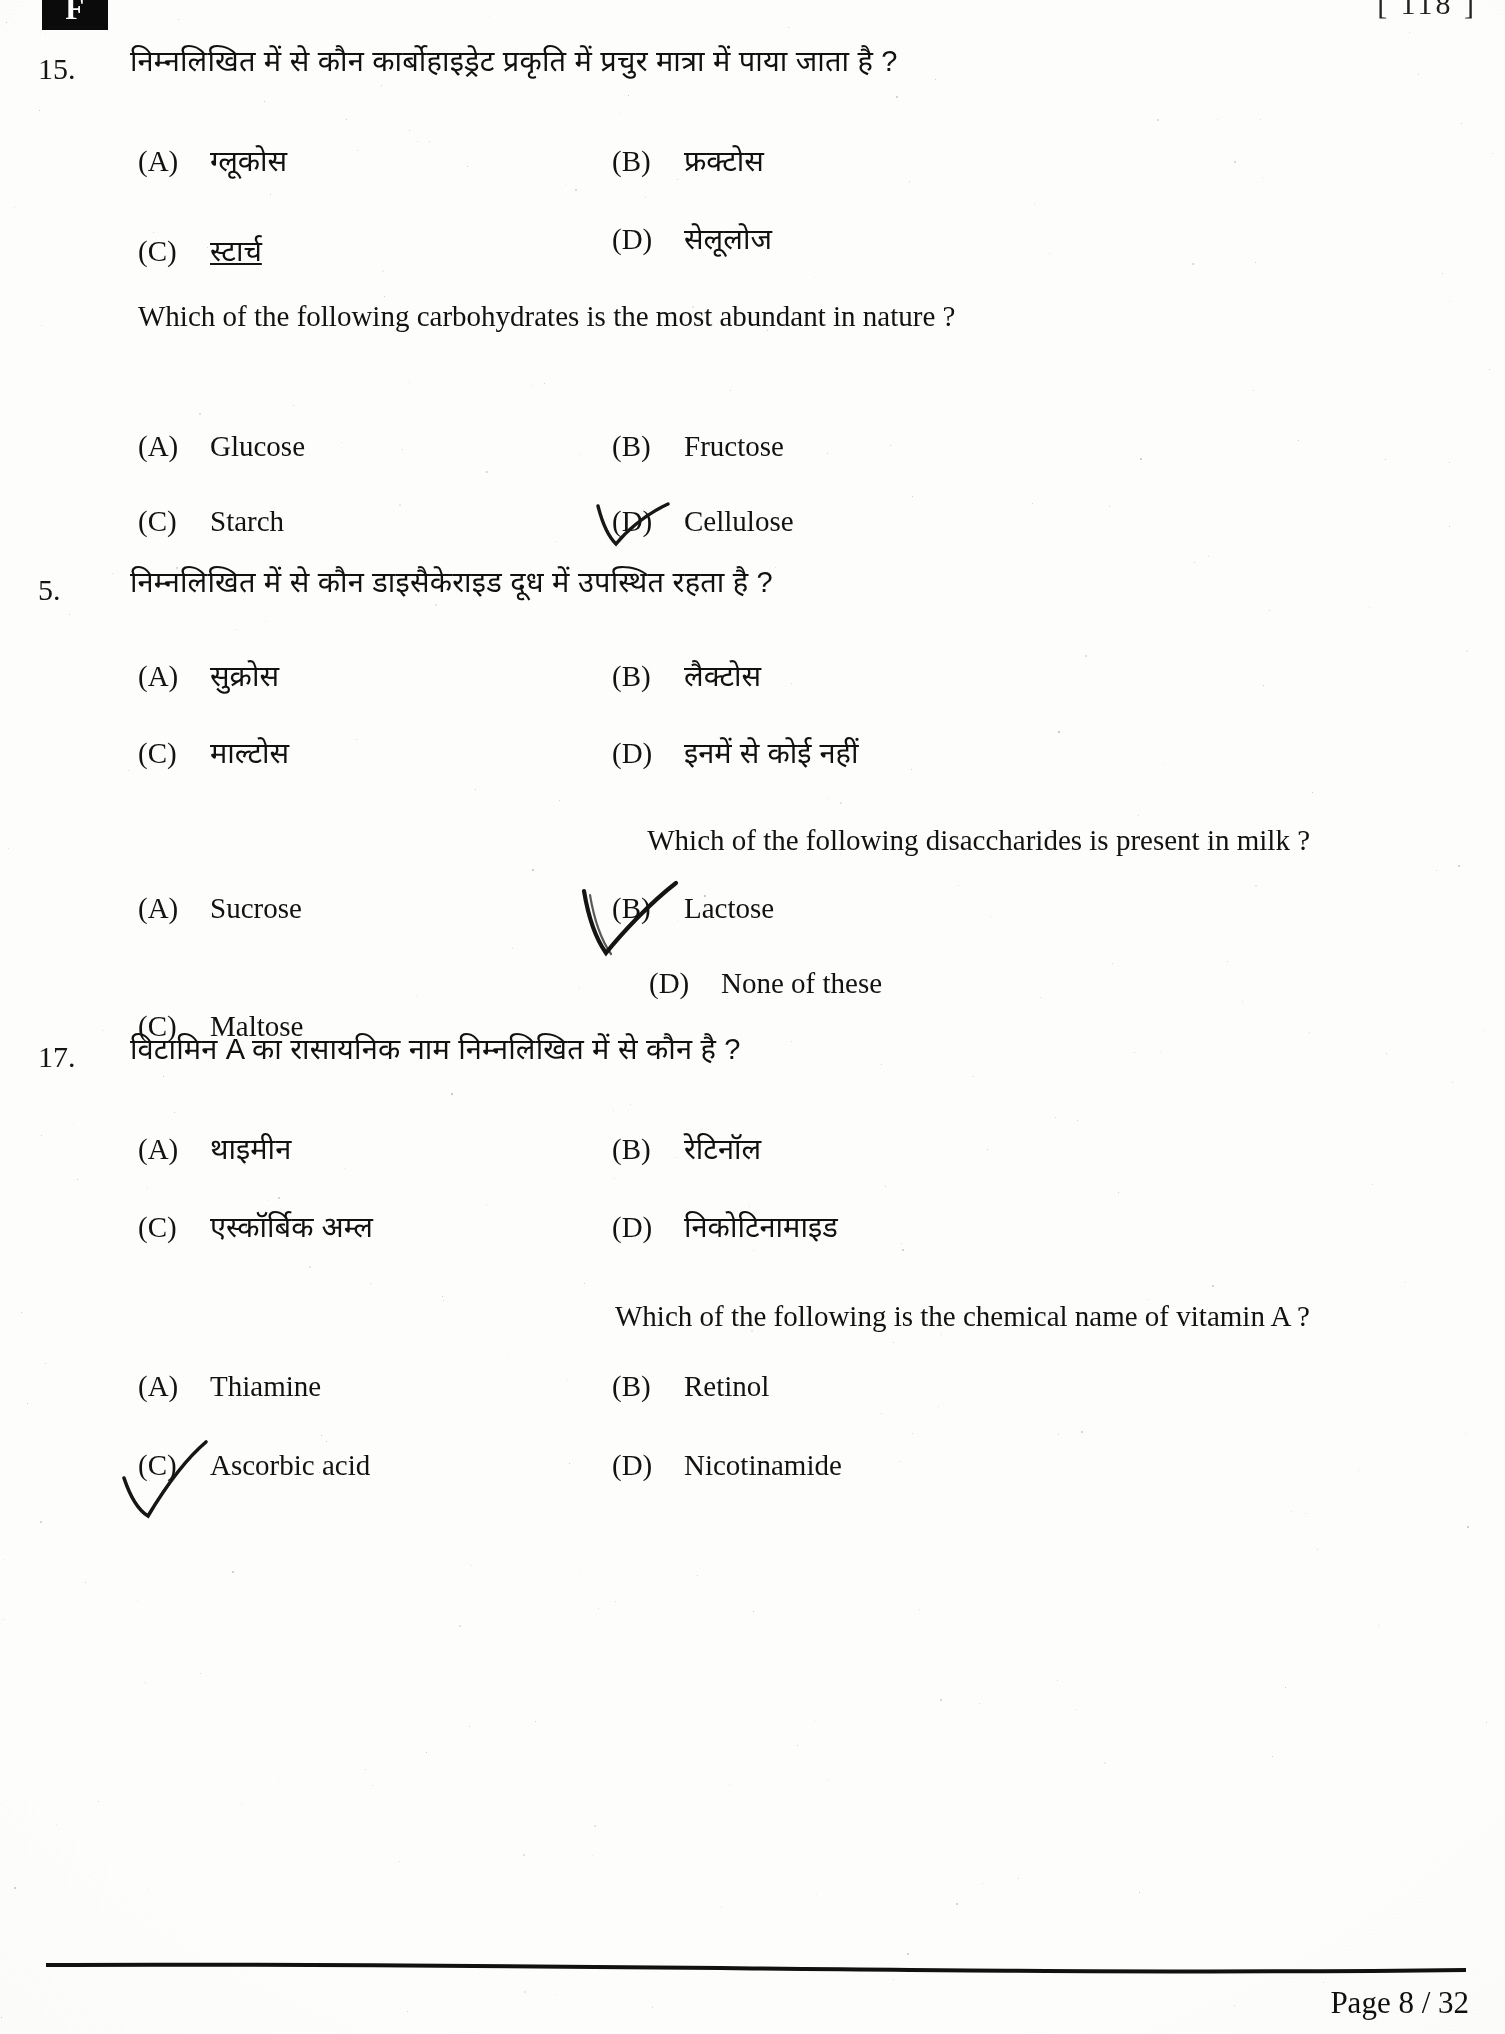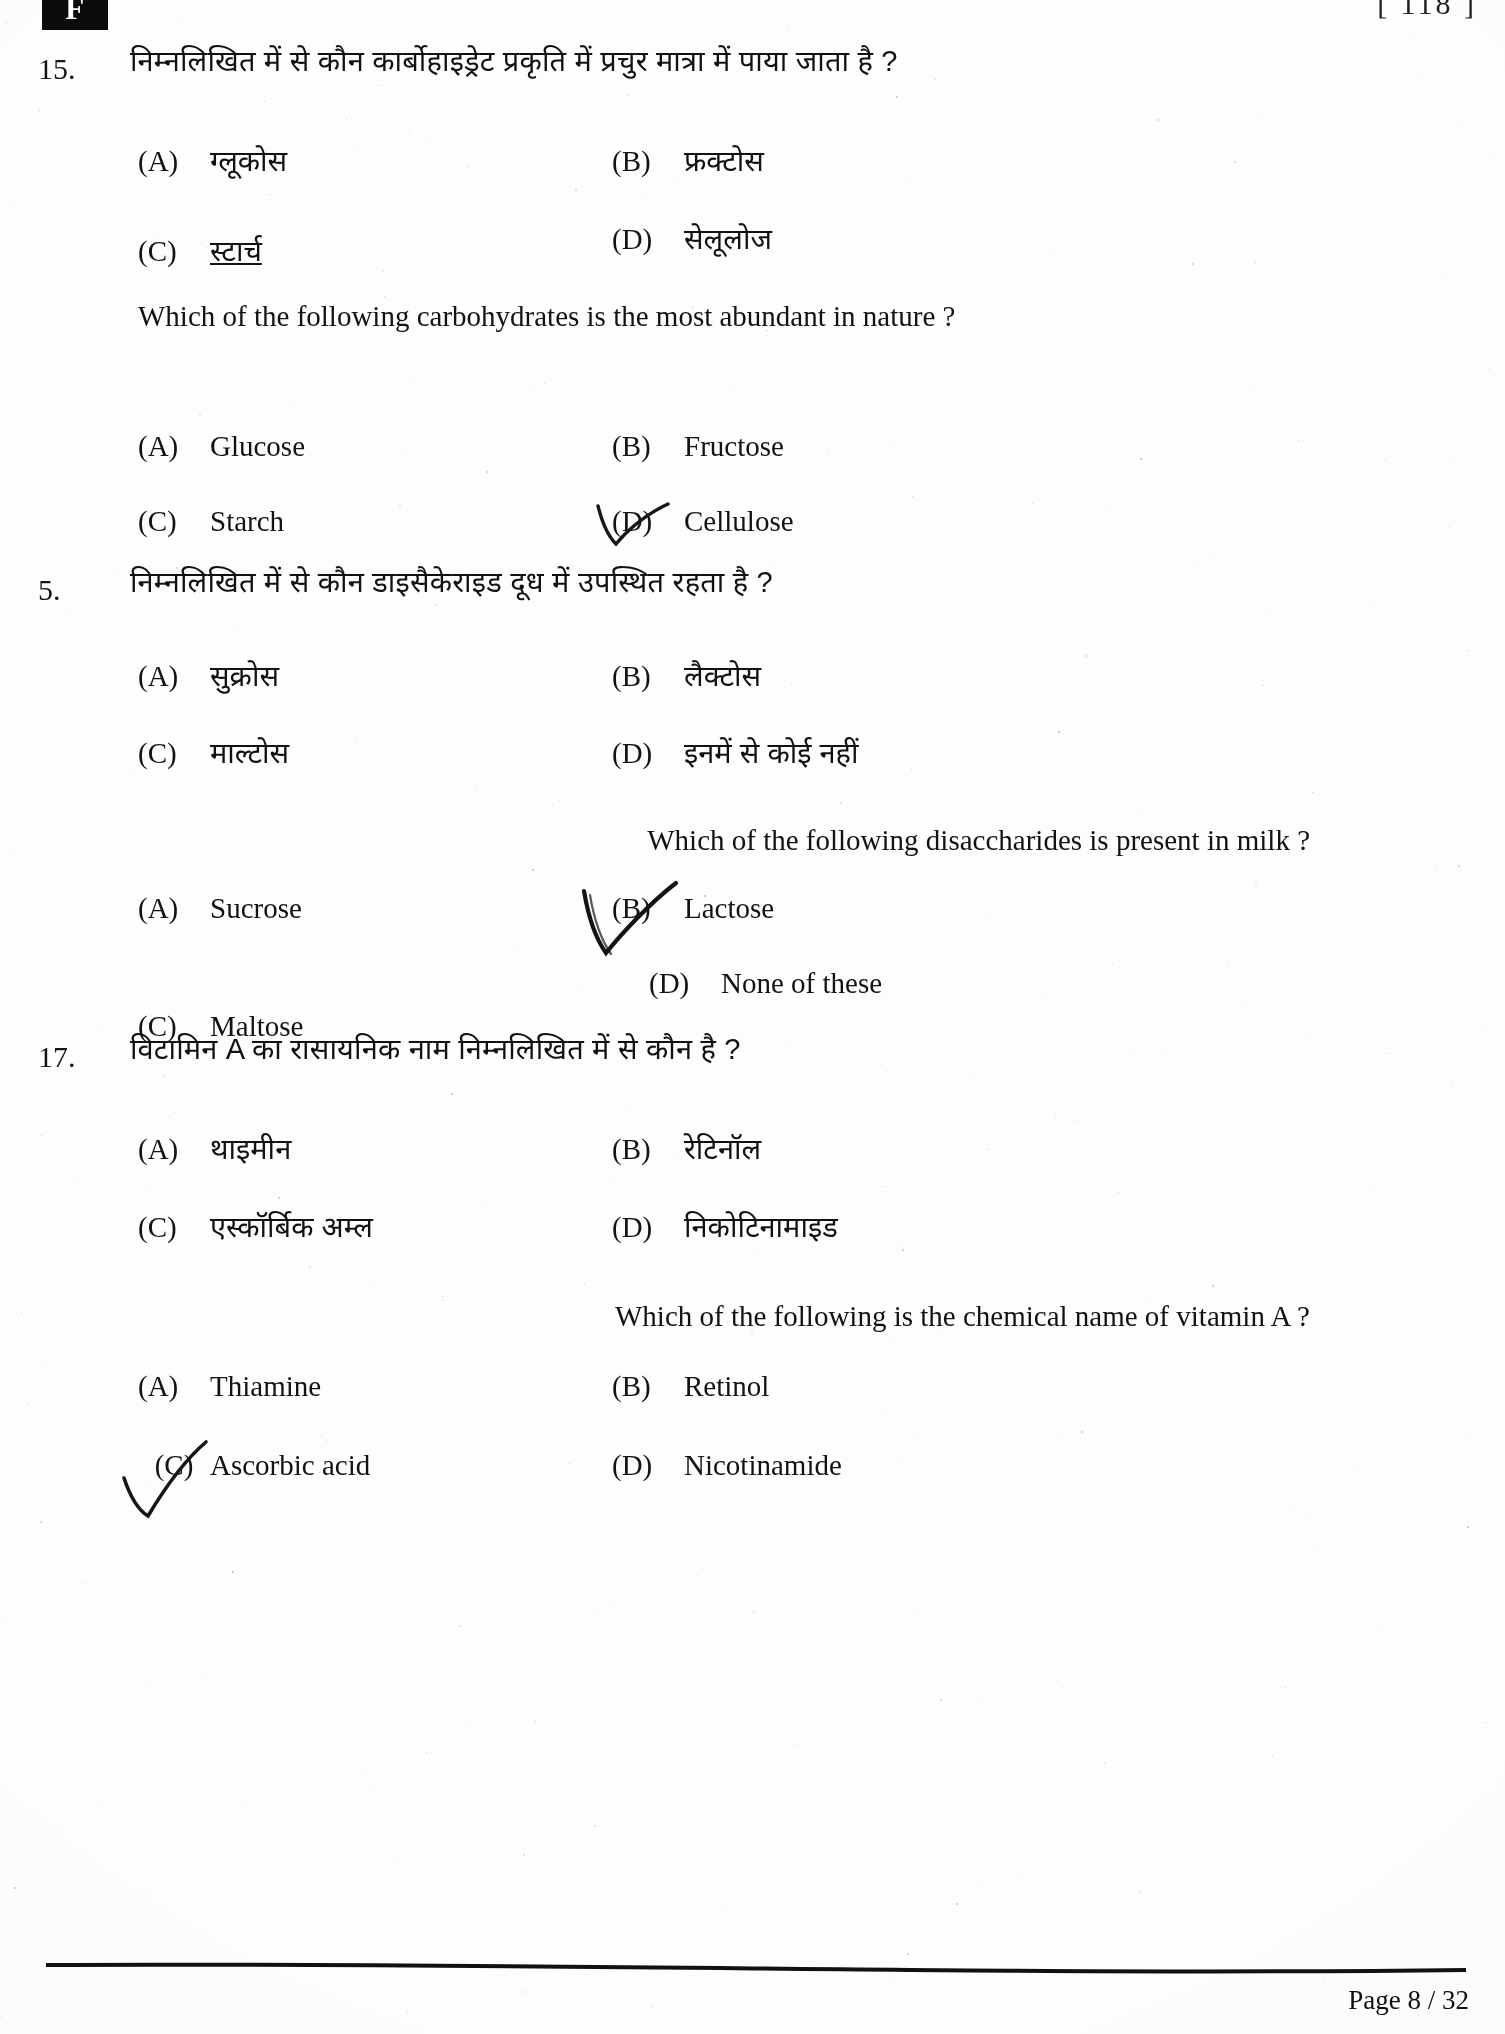--- a/index.html
+++ b/index.html
@@ -161,21 +161,21 @@
   .code-box .code .suffix {
     font-size: 22px;
     font-weight: 700;
   }
 
   .page-no {
     position: absolute;
     right: 36px;
     top: 1985px;
     font-family: "Liberation Serif", serif;
-    font-size: 27px;
+    font-size: 31px;
     color: #101010;
     white-space: nowrap;
   }
 </style>
 </head>
 <body>
 
 <div class="page">
 
   <div class="scan-shade"></div>
@@ -282,21 +282,21 @@
     </div>
 
     <div class="q-stem-en nojust" style="top:262px; left:130px; width:1180px;">Which of the following is the chemical name of vitamin A ?</div>
 
     <div class="opt col-left" style="top:338px;">
       <span class="lbl">(A)</span><span class="txt-en">Thiamine</span>
     </div>
     <div class="opt col-right" style="top:338px;">
       <span class="lbl">(B)</span><span class="txt-en">Retinol</span>
     </div>
-    <div class="opt col-left" style="top:417px;text-align:center;">
+    <div class="opt col-left" style="top:417px;">
       <span class="lbl">(C)</span><span class="txt-en">Ascorbic acid</span>
     </div>
     <div class="opt col-right" style="top:417px;">
       <span class="lbl">(D)</span><span class="txt-en">Nicotinamide</span>
     </div>
 
     <div class="tick" style="left:118px; top:408px;">
       <svg width="115" height="85" viewBox="0 0 115 85">
         <path d="M6 38 C 12 56, 20 70, 30 76 C 42 56, 62 24, 88 2" fill="none" stroke="#161616" stroke-width="3.6" stroke-linecap="round"></path>
       </svg>

